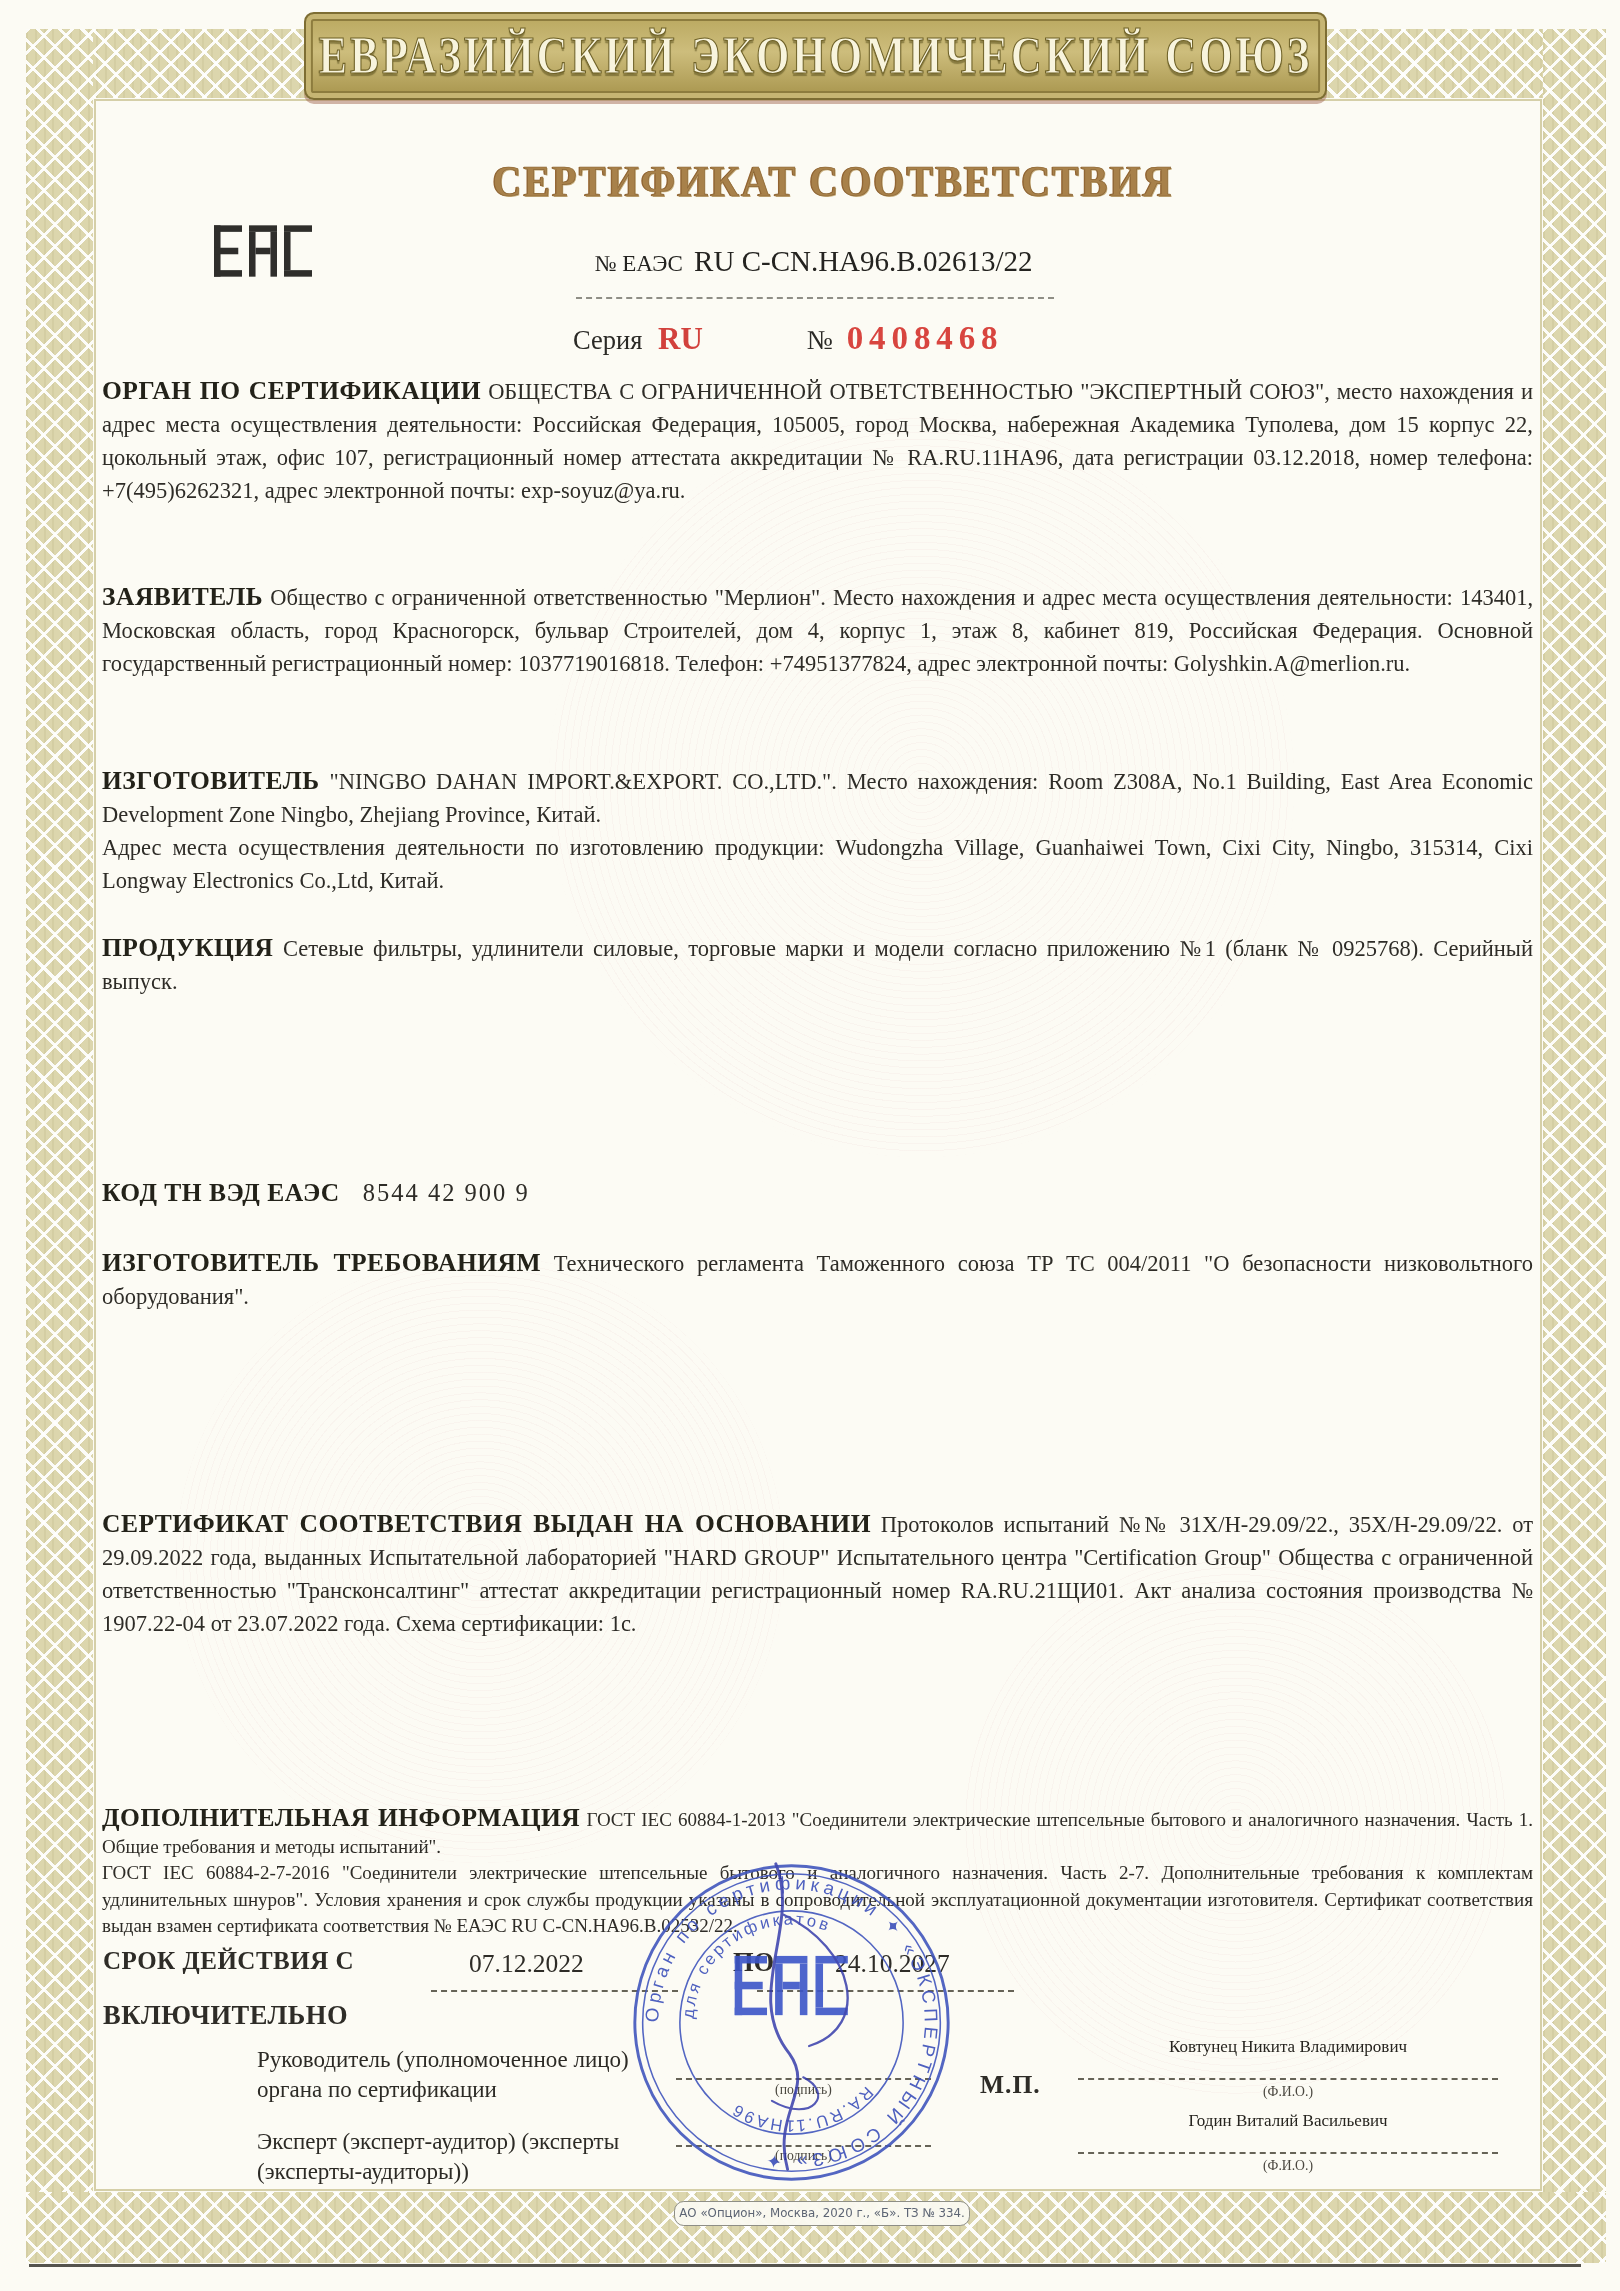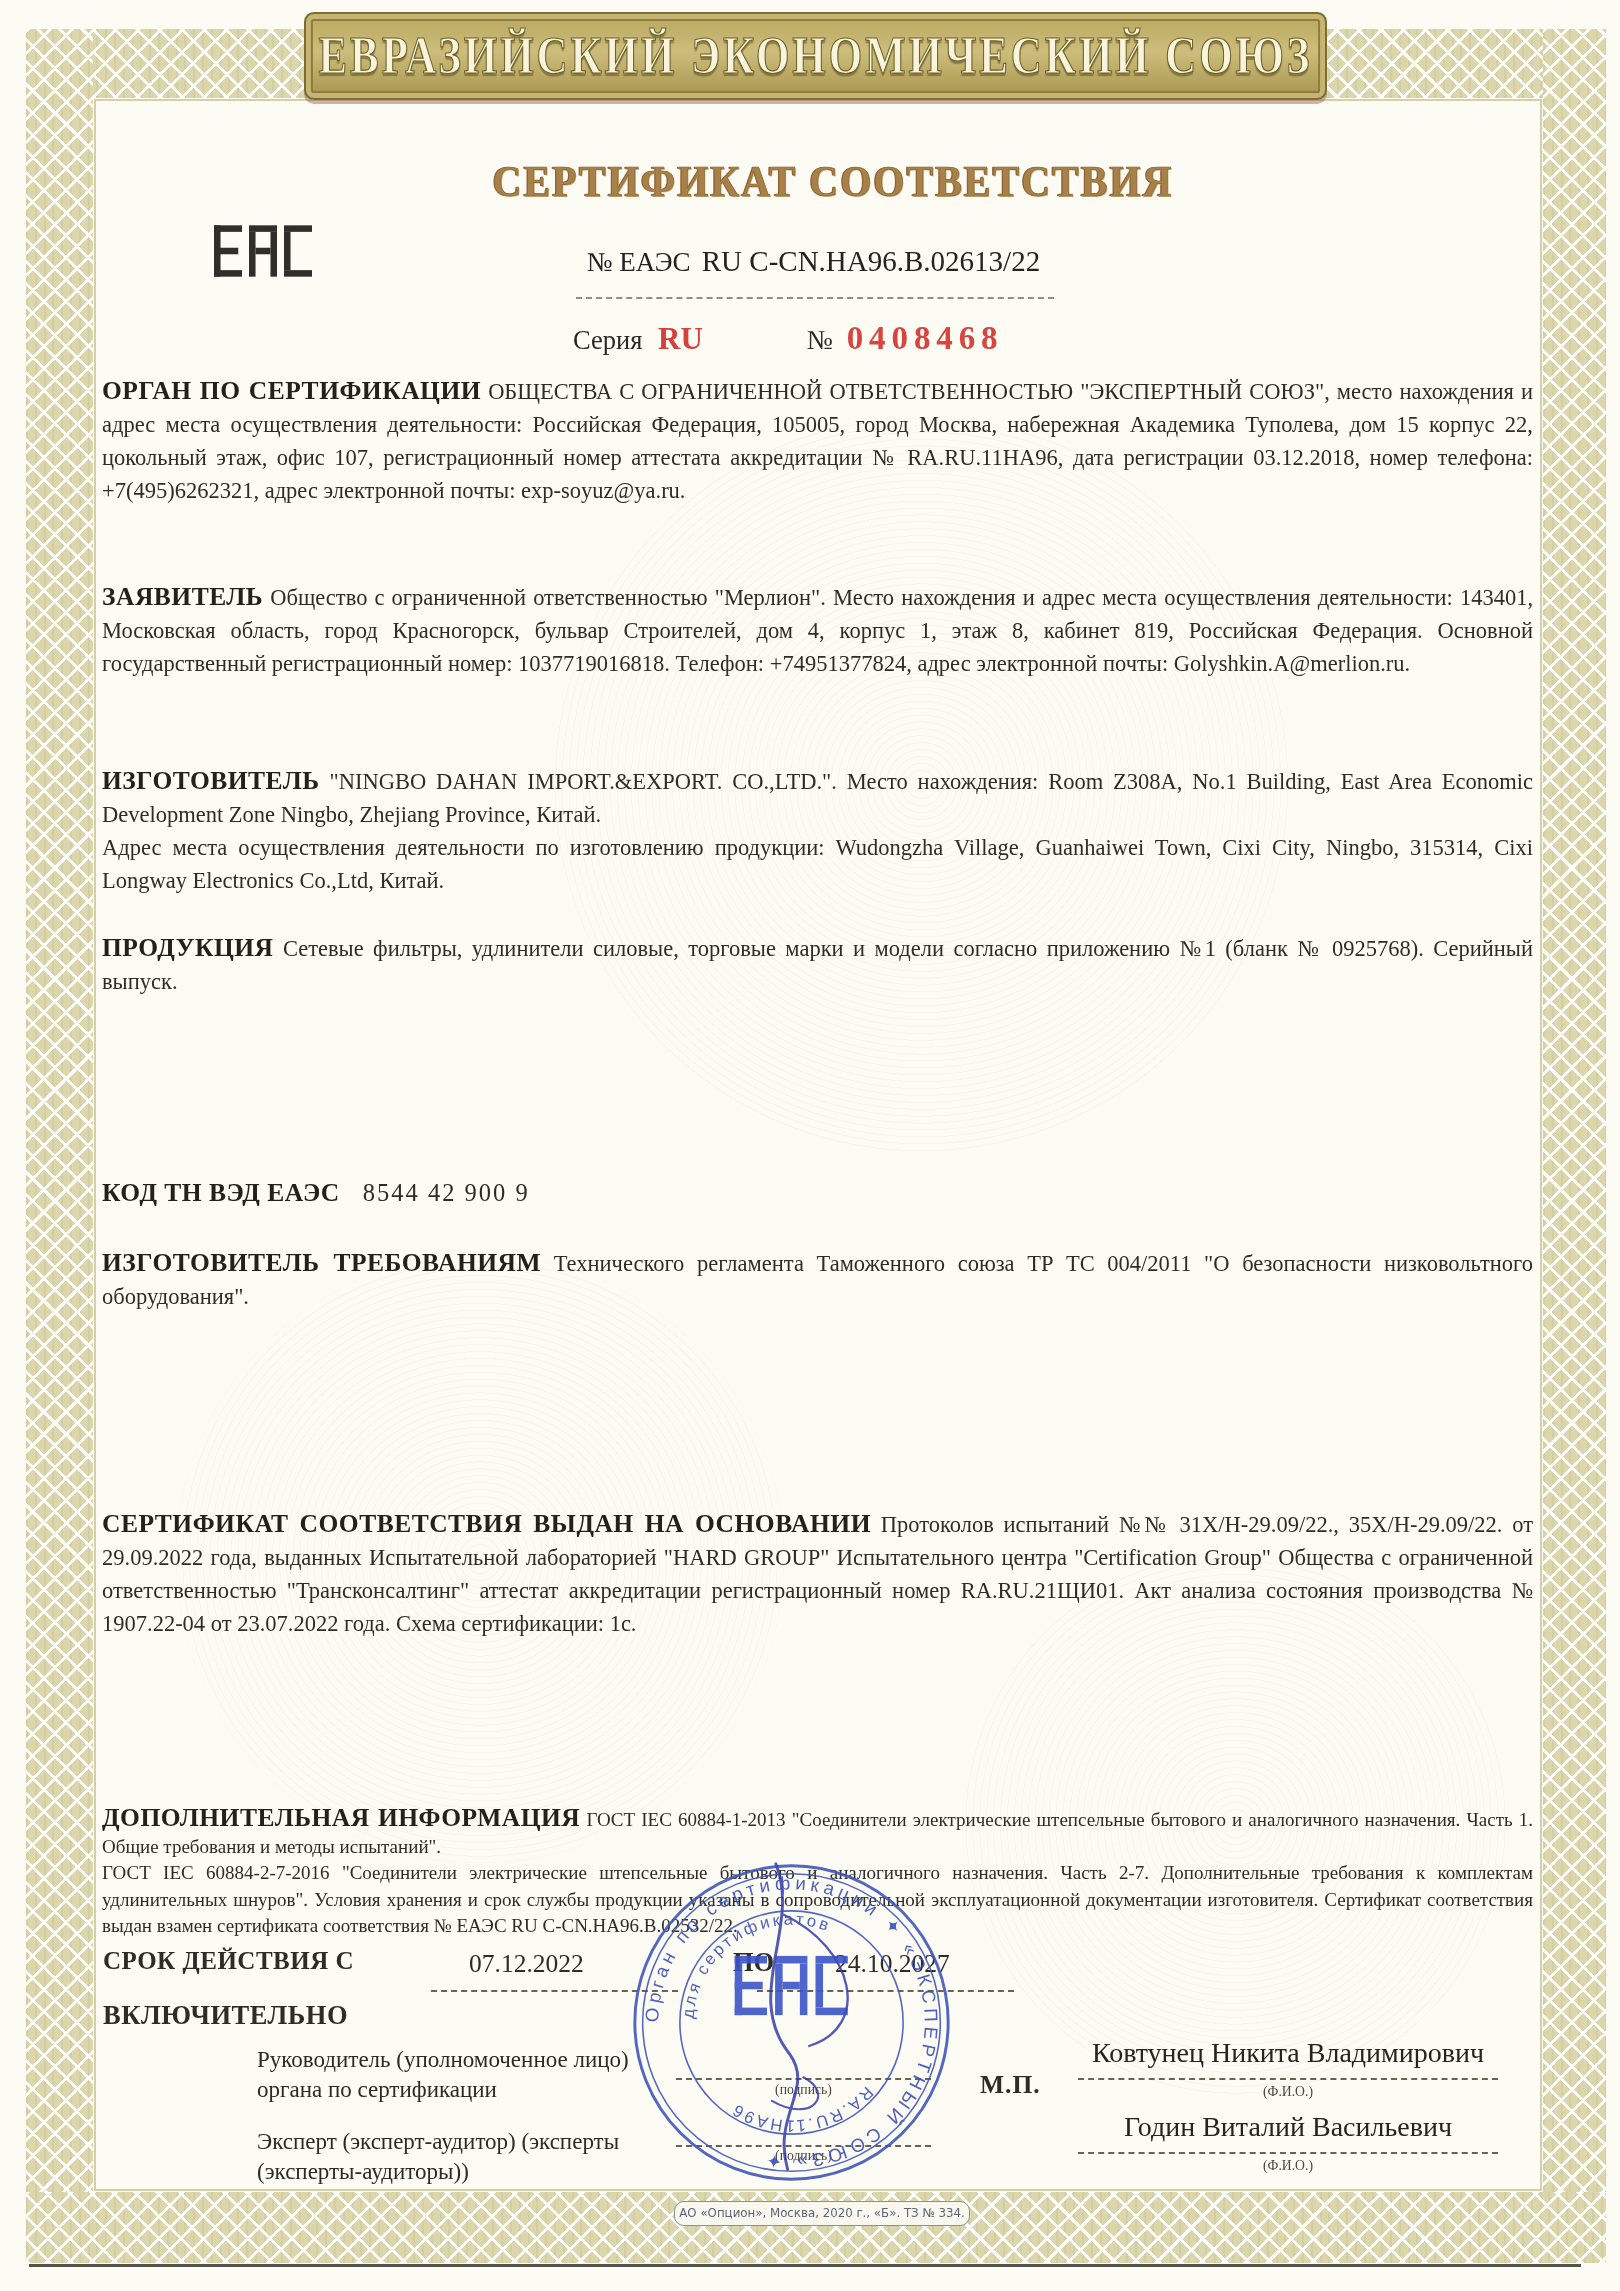--- a/index.html
+++ b/index.html
@@ -31,21 +31,21 @@
     text-shadow:0 2px 1px rgba(88,78,28,.55);white-space:nowrap;}
   
   .eac-logo{position:absolute;left:214px;top:196px;width:98px;height:110px;}
   
   .doc-title{position:absolute;left:431px;top:157px;width:804px;text-align:center;
     font-weight:700;font-size:40px;letter-spacing:2px;color:#a8814a;
     -webkit-text-stroke:0.6px #8a6535;text-shadow:1px 1px 0 #c6ad7c, -1px 0 0 #96622f;
     transform:scaleY(1.12);white-space:nowrap;}
   .cert-no-row{position:absolute;left:392px;top:245px;width:843px;text-align:center;
     font-size:29px;color:#242320;white-space:nowrap;}
-  .cert-no-row .no-label{font-size:27px;margin-right:4px;}
+  .cert-no-row .no-label{font-size:23px;margin-right:4px;}
   .micro-line{position:absolute;left:576px;top:297px;width:478px;border-top:2px dashed #6b6a60;opacity:.75;}
   .series-row{position:absolute;left:573px;top:320px;display:flex;align-items:baseline;white-space:nowrap;}
   .series-label{font-size:26.5px;color:#2b2a26;margin-right:15.7px;}
   .series-value{font-size:31px;font-weight:700;color:#d2413c;margin-right:104px;}
   .serial-sign{font-size:27.4px;color:#2b2a26;margin-right:13.7px;}
   .serial-number{font-size:33px;font-weight:700;color:#d8453f;letter-spacing:5.9px;}
   
   .section{position:absolute;left:102px;width:1431px;font-size:22.5px;line-height:33px;
     text-align:justify;color:#2e2c27;}
   .section .lbl{font-weight:700;font-size:25.5px;letter-spacing:0.5px;color:#232219;}
@@ -63,21 +63,21 @@
   .date-line1{position:absolute;left:431px;top:1990px;width:247px;border-top:2px dashed #56544a;}
   .date-line2{position:absolute;left:757px;top:1990px;width:257px;border-top:2px dashed #56544a;}
   .inclusive{position:absolute;left:103px;top:2000px;font-weight:700;font-size:26.5px;letter-spacing:0.5px;}
   
   .role{position:absolute;left:257px;width:431px;font-size:23px;line-height:30px;color:#2c2a25;}
   .role-head{top:2045px;} .role-expert{top:2127px;}
   .sig-line{position:absolute;border-top:2px dashed #666357;}
   .sig-caption{position:absolute;font-size:13.7px;color:#4a473f;text-align:center;}
   .sign-line1{left:676px;top:2078px;width:255px;} .sign-cap1{left:676px;top:2082px;width:255px;}
   .sign-line2{left:676px;top:2145px;width:255px;} .sign-cap2{left:676px;top:2148px;width:255px;}
-  .name{position:absolute;left:1078px;width:420px;text-align:center;font-size:28px;color:#26241f;}
+  .name{position:absolute;left:1078px;width:420px;text-align:center;font-size:17px;color:#26241f;}
   .name1{top:2037px;} .name2{top:2111px;}
   .name-line1{left:1078px;top:2078px;width:420px;} .name-cap1{left:1078px;top:2084px;width:420px;}
   .name-line2{left:1078px;top:2152px;width:420px;} .name-cap2{left:1078px;top:2158px;width:420px;}
   .mp{position:absolute;left:980px;top:2070px;font-weight:700;font-size:25.5px;letter-spacing:1px;}
   .stamp{position:absolute;left:627px;top:1858px;width:329px;height:329px;opacity:.9;}
   
   .imprint{position:absolute;left:674px;top:2201px;width:294px;height:22.5px;line-height:22.5px;
     background:rgba(250,249,240,.96);border:1px solid #8e8e86;border-radius:9.8px;
     font-family:"DejaVu Sans",sans-serif;font-size:11.8px;color:#5d6574;text-align:center;white-space:nowrap;overflow:hidden;}
 </style>

